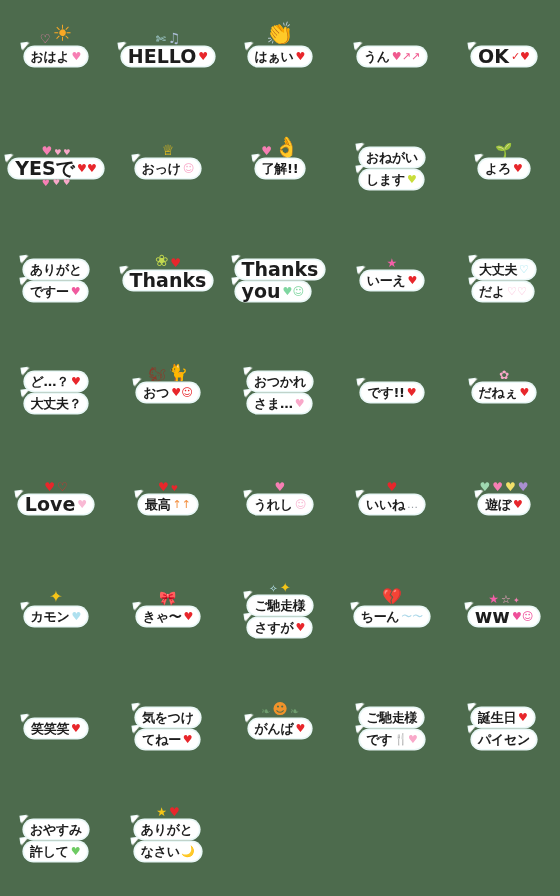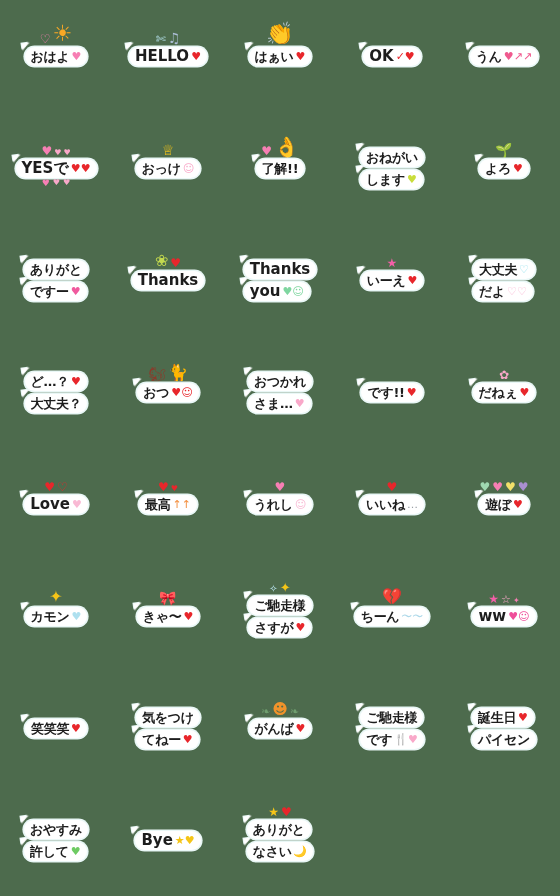--- a/index.html
+++ b/index.html
@@ -60,21 +60,21 @@
   .bubble .txt {
     font-family: "DejaVu Sans", "Liberation Sans", sans-serif;
     font-size: 13px;
     font-weight: 700;
     color: #1d1d1d;
     letter-spacing: -0.3px;
     line-height: 17px;
     display: inline-block;
   }
   .bubble .txt.lat {
-    font-size: 15px;
+    font-size: 19px;
     letter-spacing: 0px;
   }
   .bubble .deco {
     font-size: 11px;
     line-height: 11px;
     margin-left: 2px;
     display: inline-block;
   }
   
   .orn {
@@ -142,30 +142,30 @@
         </div>
         <div class="bubble">
           <span class="txt">はぁい</span>
           <span class="deco" style="color: rgb(232, 38, 43);">♥</span>
         </div>
       </div>
     </div>
     <div class="cell">
       <div class="stack center">
         <div class="bubble">
+          <span class="txt">うん</span>
+          <span class="deco" style="color: rgb(240, 90, 143);">♥↗↗</span>
+        </div>
+      </div>
+    </div>
+    <div class="cell">
+      <div class="stack center">
+        <div class="bubble">
           <span class="txt lat">OK</span>
           <span class="deco" style="color: rgb(232, 38, 43);">✓♥</span>
-        </div>
-      </div>
-    </div>
-    <div class="cell">
-      <div class="stack center">
-        <div class="bubble">
-          <span class="txt">うん</span>
-          <span class="deco" style="color: rgb(240, 90, 143);">♥↗↗</span>
         </div>
       </div>
     </div>
     <div class="cell">
       <div class="stack center">
         <div class="orn" style="bottom: 100%; margin-bottom: 0px;">
           <span style="color: rgb(247, 127, 180); font-size: 12px;">♥</span>
           <span style="color: rgb(249, 168, 201); font-size: 8px;">♥</span>
           <span style="color: rgb(249, 168, 201); font-size: 8px;">♥</span>
         </div>
@@ -513,28 +513,20 @@
         <div class="bubble">
           <span class="txt">おやすみ</span>
         </div>
         <div class="bubble">
           <span class="txt">許して</span>
           <span class="deco" style="color: rgb(110, 203, 99);">♥</span>
         </div>
       </div>
     </div>
     <div class="cell">
-      <div class="stack center">
-        <div class="bubble">
-          <span class="txt lat">Bye</span>
-          <span class="deco" style="color: rgb(245, 197, 24);">★♥</span>
-        </div>
-      </div>
-    </div>
-    <div class="cell">
       <div class="stack">
         <div class="orn" style="bottom: 100%; margin-bottom: 0px;">
           <span style="color: rgb(245, 197, 24); font-size: 12px;">★</span>
           <span style="color: rgb(232, 38, 43); font-size: 12px;">♥</span>
         </div>
         <div class="bubble">
           <span class="txt">ありがと</span>
         </div>
         <div class="bubble">
           <span class="txt">なさい</span>

